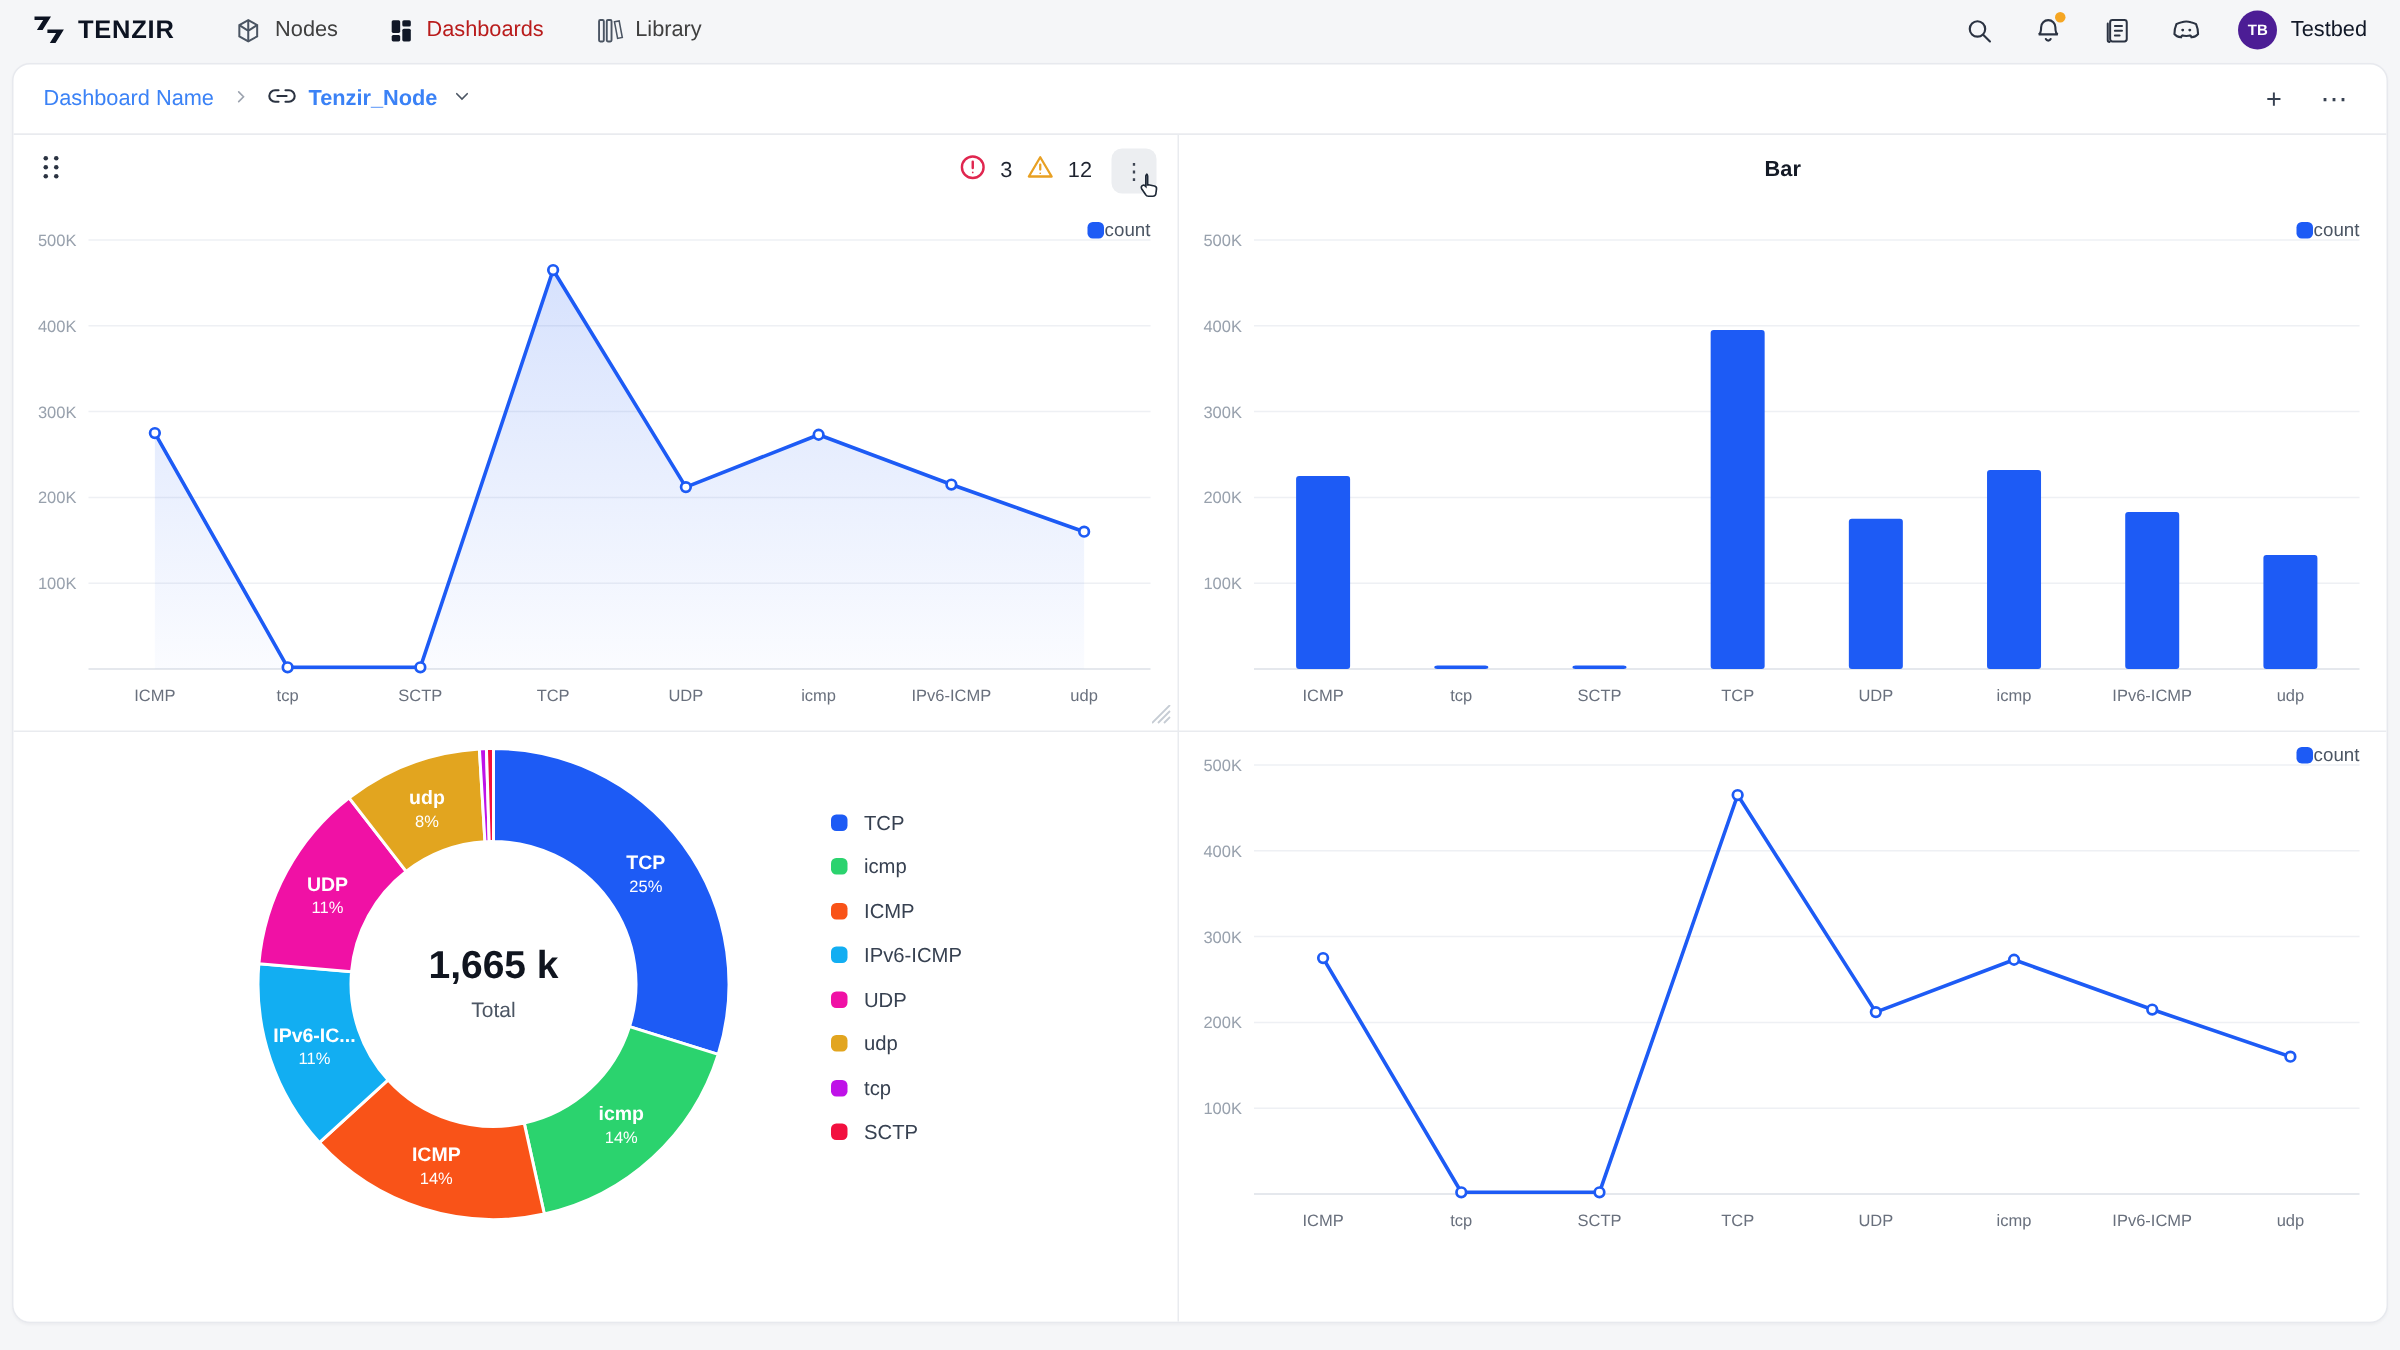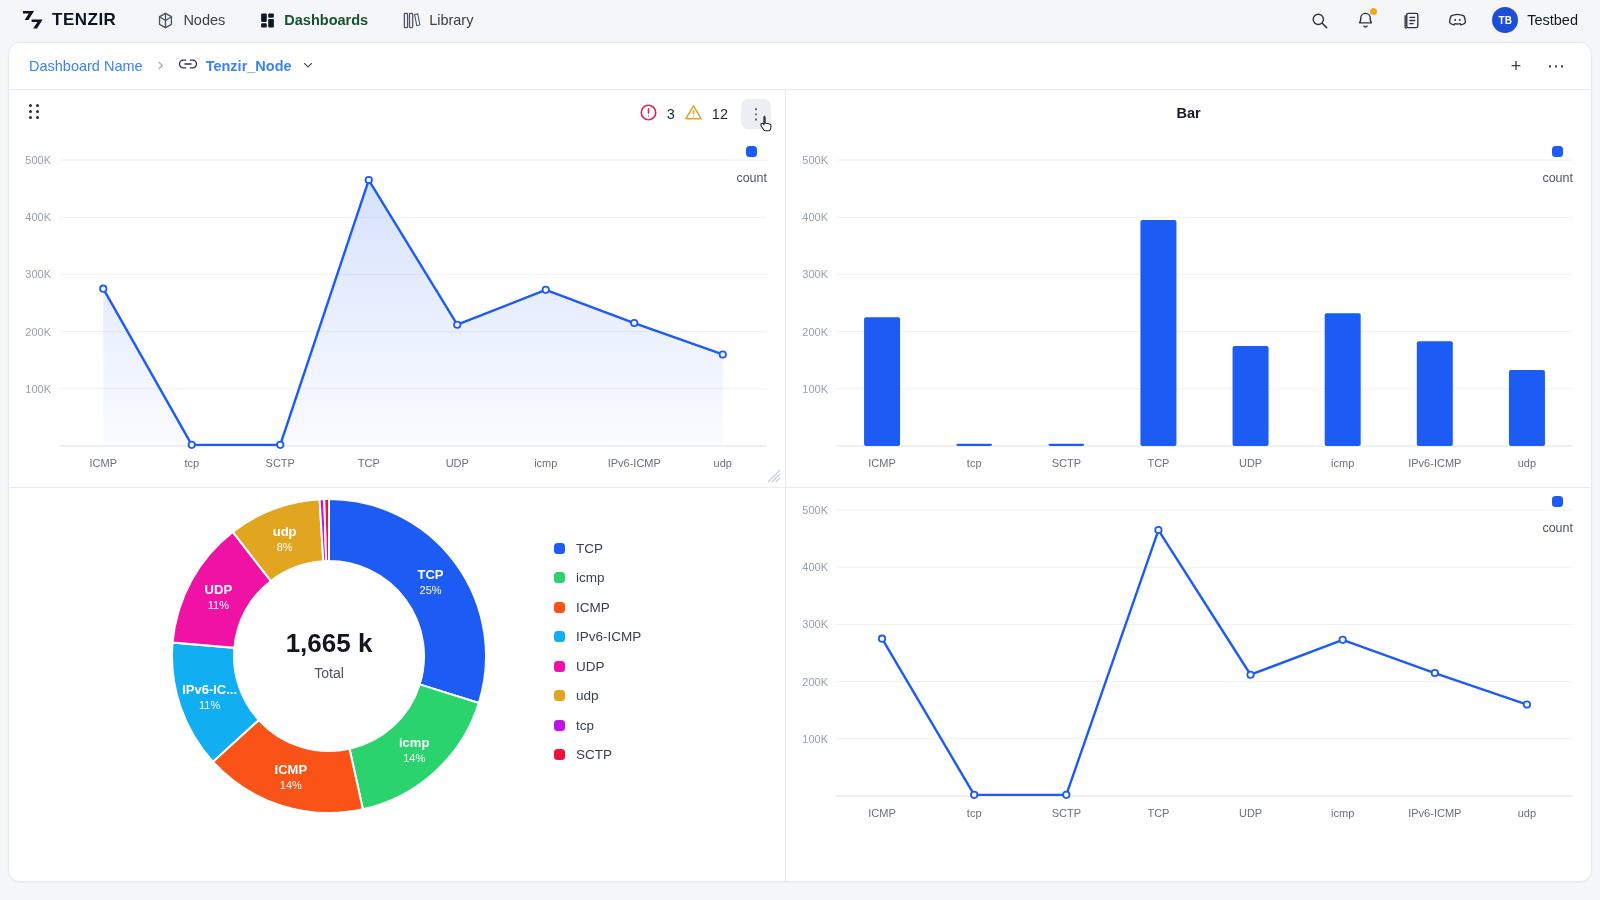--- a/index.html
+++ b/index.html
@@ -6,21 +6,21 @@
   html,body { width:1600px; height:900px; overflow:hidden;
     font-family:"Liberation Sans", sans-serif; background:#f5f6f8; color:#1f2430; }
 
   
   .topnav { height:40px; display:flex; align-items:center; padding:0 22px;
     background:#f5f6f8; }
   .brand { display:flex; align-items:center; gap:8px; margin-right:40px; }
   .brand-text { font-weight:800; font-size:17px; letter-spacing:.5px; color:#0c1322; }
   .nav-item { display:flex; align-items:center; gap:8px; margin-right:34px;
     font-size:14.5px; color:#404040; cursor:pointer; }
-  .nav-item.active { color:#14532d; font-weight:700; }
+  .nav-item.active { color:#b91c1c; font-weight:400; }
   .nav-item svg { display:block; }
   .topnav-right { margin-left:auto; display:flex; align-items:center; gap:24px; }
   .icon-btn { position:relative; width:22px; height:22px; display:flex;
     align-items:center; justify-content:center; cursor:pointer; color:#2b3342; }
   .bell-dot { position:absolute; top:-1px; right:-1px; width:7px; height:7px;
     border-radius:50%; background:#f5a623; }
   .user { display:flex; align-items:center; gap:9px; cursor:pointer; }
   .avatar { width:26px; height:26px; border-radius:50%; display:flex; align-items:center;
     justify-content:center; color:#fff; font-size:10px; font-weight:700; }
   .user-name { font-size:14.5px; color:#111827; }
@@ -50,21 +50,21 @@
     cursor:grab; }
   .drag-handle i { width:3px; height:3px; border-radius:50%; background:#2b3342; }
   .badges { position:absolute; right:14px; top:9px; display:flex; align-items:center;
     gap:9px; }
   .badge-num { font-size:14.5px; color:#1f2430; }
   .kebab-btn { width:30px; height:30px; border:none; border-radius:7px; background:#eceef1;
     color:#3f4654; font-size:15px; cursor:pointer; margin-left:4px; }
   .chart-wrap { flex:1; position:relative; }
   .chart-wrap svg.xy { display:block; width:100%; height:338px; }
   .legend-chip { position:absolute; top:8px; right:18px; display:flex; align-items:center;
-    gap:14px; font-size:12.5px; color:#4b5563; cursor:pointer;flex-direction:column; }
+    gap:0; font-size:12.5px; color:#4b5563; cursor:pointer; }
   .legend-chip i { width:11px; height:11px; border-radius:3.5px; display:inline-block; }
   .cursor-svg { position:absolute; left:747px; top:24px; pointer-events:none; }
   .resize-handle { position:absolute; right:4px; bottom:4px; }
 
   
   .pie-wrap { flex:1; position:relative; }
   .pie-wrap svg { position:absolute; left:0; top:0; }
   .pie-legend { position:absolute; left:545px; top:52px; }
   .pie-legend-item { display:flex; align-items:center; gap:11px; height:16px;
     margin-bottom:13.5px; font-size:13.5px; color:#374151; cursor:pointer; }
@@ -129,21 +129,21 @@
       </svg>
     </div>
     <div class="icon-btn">
       <svg width="21" height="21" viewBox="0 0 24 24" fill="none" stroke="currentColor" stroke-width="1.6">
         <path d="M8.5 5.5C6 6 4.5 7 4.5 7S3 10.5 3 14.5c0 0 1.5 2 5 2.5l.8-1.5m6.7-10C18 6 19.5 7 19.5 7S21 10.5 21 14.5c0 0-1.5 2-5 2.5l-.8-1.5m-6.7-10s1.7-.5 3.5-.5 3.5.5 3.5.5m-7 10s1.7.5 3.5.5 3.5-.5 3.5-.5"></path>
         <circle cx="9.3" cy="11.5" r="1.1" fill="currentColor" stroke="none"></circle>
         <circle cx="14.7" cy="11.5" r="1.1" fill="currentColor" stroke="none"></circle>
       </svg>
     </div>
     <div class="user">
-      <span class="avatar" style="background: #1d4ed8;">TB</span>
+      <span class="avatar" style="background: #4c1d95;">TB</span>
       <span class="user-name">Testbed</span>
     </div>
   </div>
 </header>
 
 <div class="sheet">
 
   <div class="crumb-row">
     <span class="crumb">Dashboard Name</span>
     <span class="crumb-sep">

